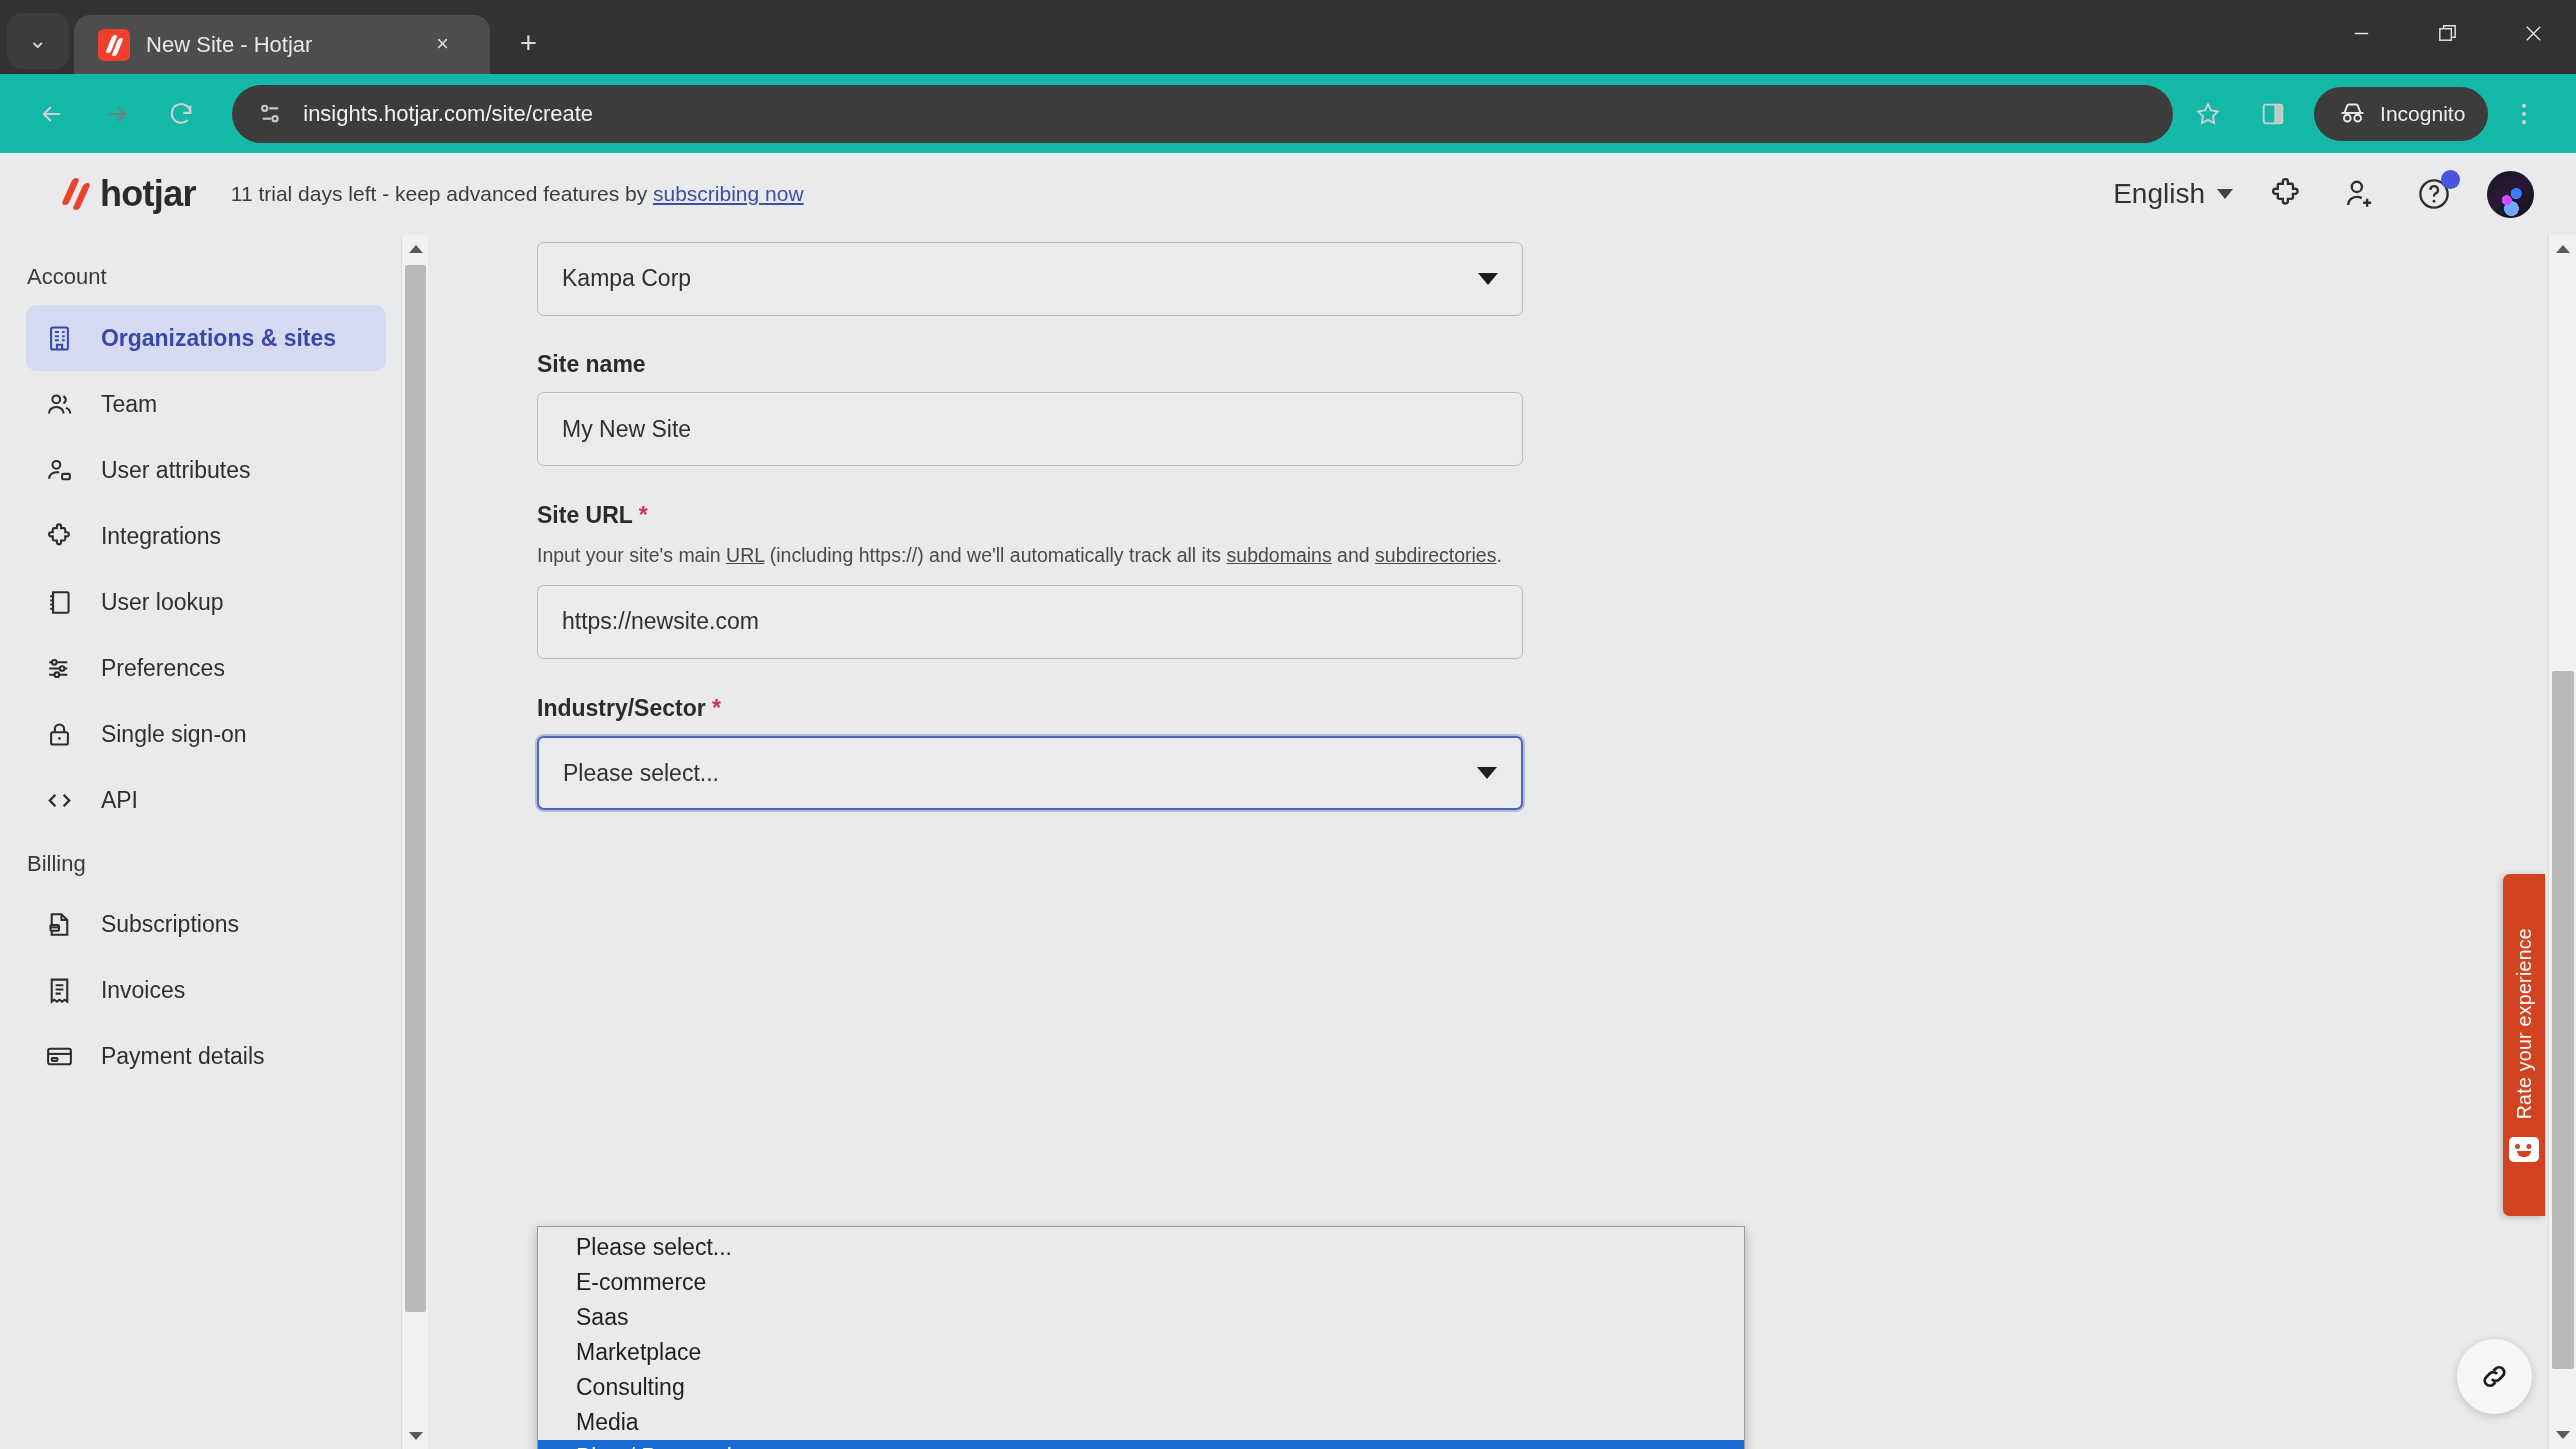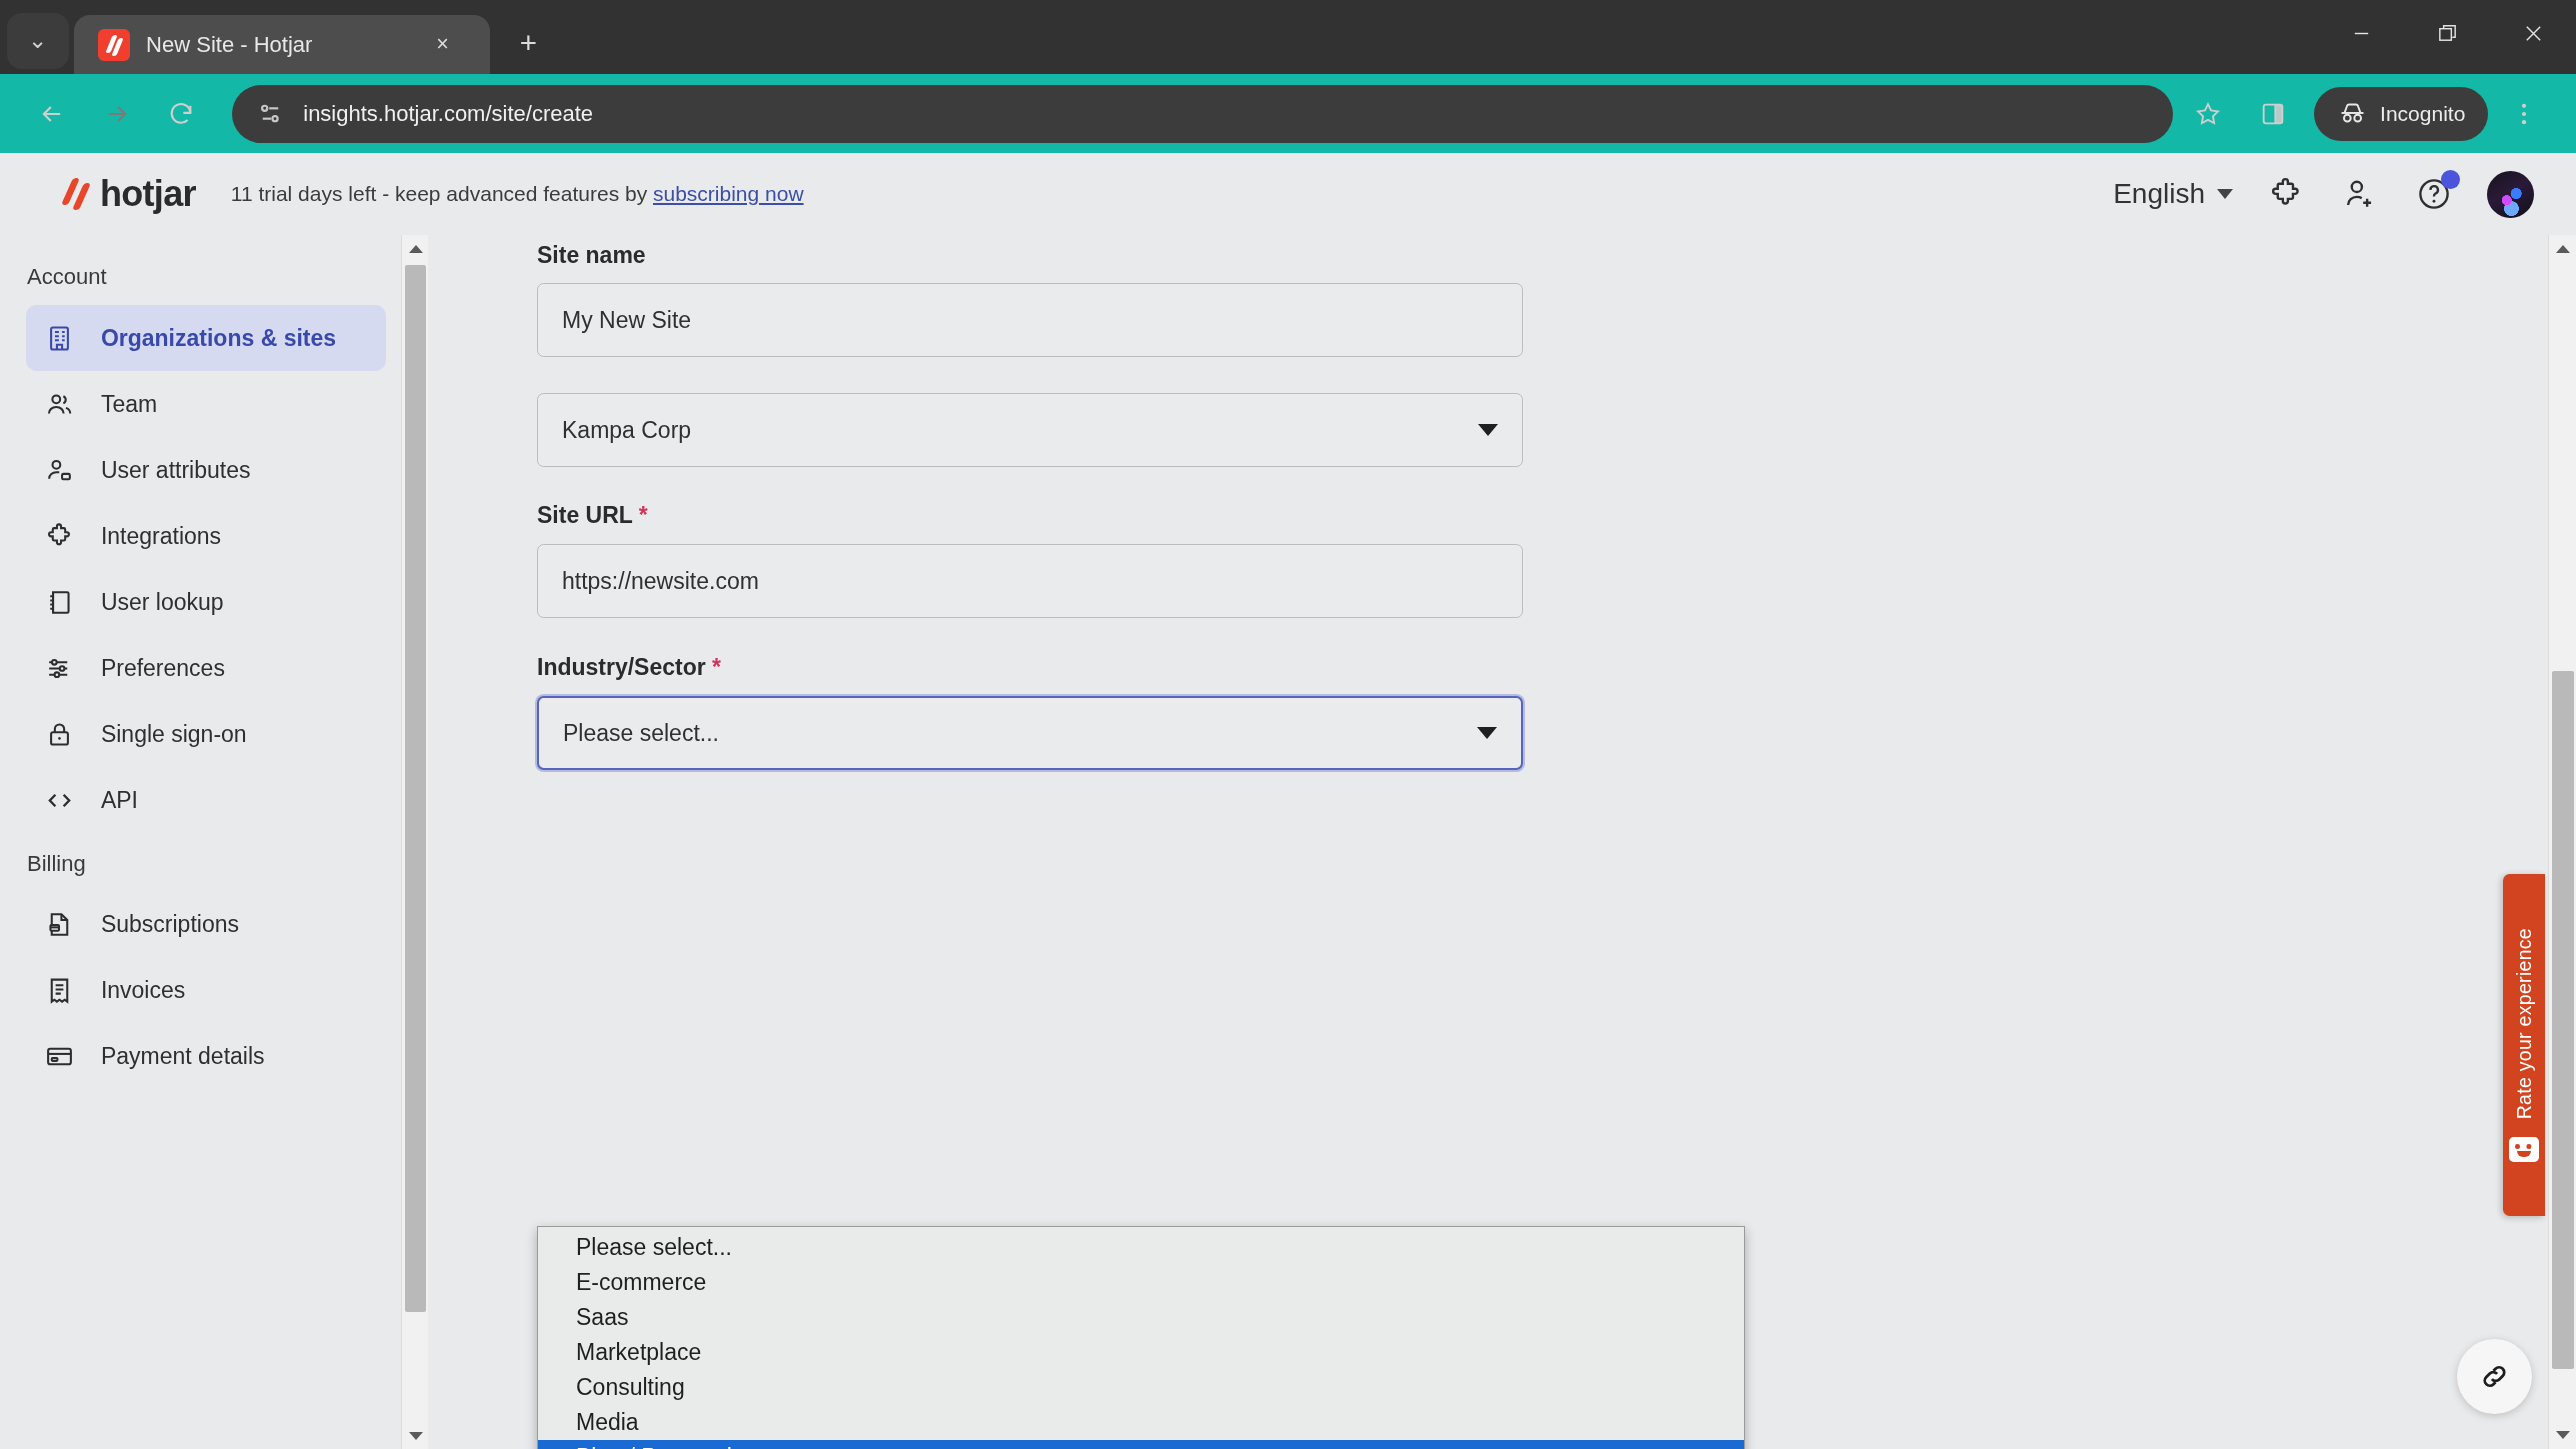--- a/index.html
+++ b/index.html
@@ -551,38 +551,41 @@
       <div id="sidebar-thumb"></div>
       <div class="sb-arrow down">
         <span class="sb-tri-dn"></span>
       </div>
     </div>
 
     <main id="content">
 
       <div id="form">
 
+        <div class="field-block" style="margin-bottom:35px;">
+          <div class="select-input">
+            <span>Kampa Corp</span>
+            <span class="caret"></span>
+          </div>
+        </div>
+
         <div class="field-block" style="margin-bottom:36px;">
           <div class="field-label">Site name</div>
           <div class="text-input">
             <span>My New Site</span>
           </div>
         </div>
 
-        <div class="field-block" style="margin-bottom:35px;">
-          <div class="select-input">
-            <span>Kampa Corp</span>
-            <span class="caret"></span>
-          </div>
-        </div>
-
         <div class="field-block" style="margin-bottom:36px;">
           <div class="field-label">
             <span>Site URL</span>
             <span class="req-star">*</span>
+          </div>
+          <div class="field-help">
+            <span>Input your site's main </span><u>URL</u><span> (including https://) and we'll automatically track all its </span><u>subdomains</u><span> and </span><u>subdirectories</u><span>.</span>
           </div>
           <div class="text-input">
             <span>https://newsite.com</span>
           </div>
         </div>
 
         <div class="field-block">
           <div class="field-label">
             <span>Industry/Sector</span>
             <span class="req-star">*</span>

